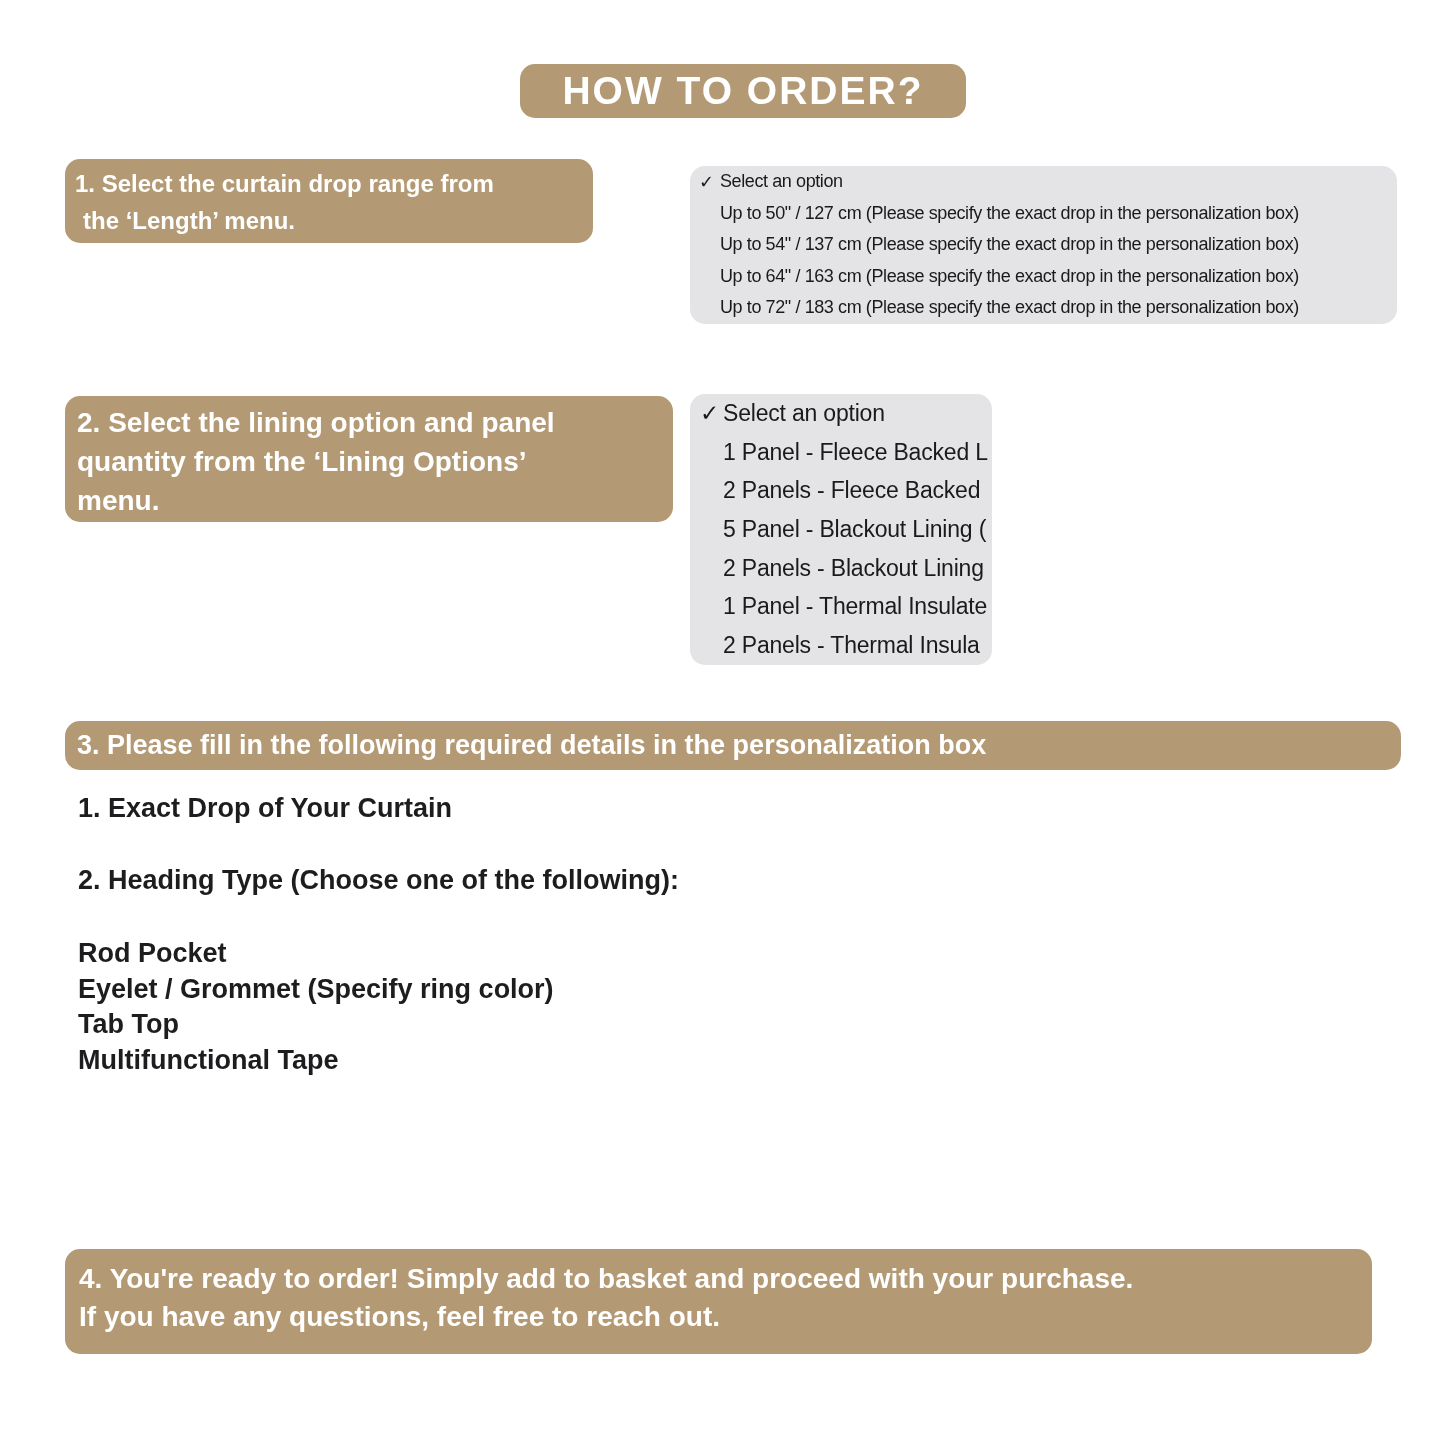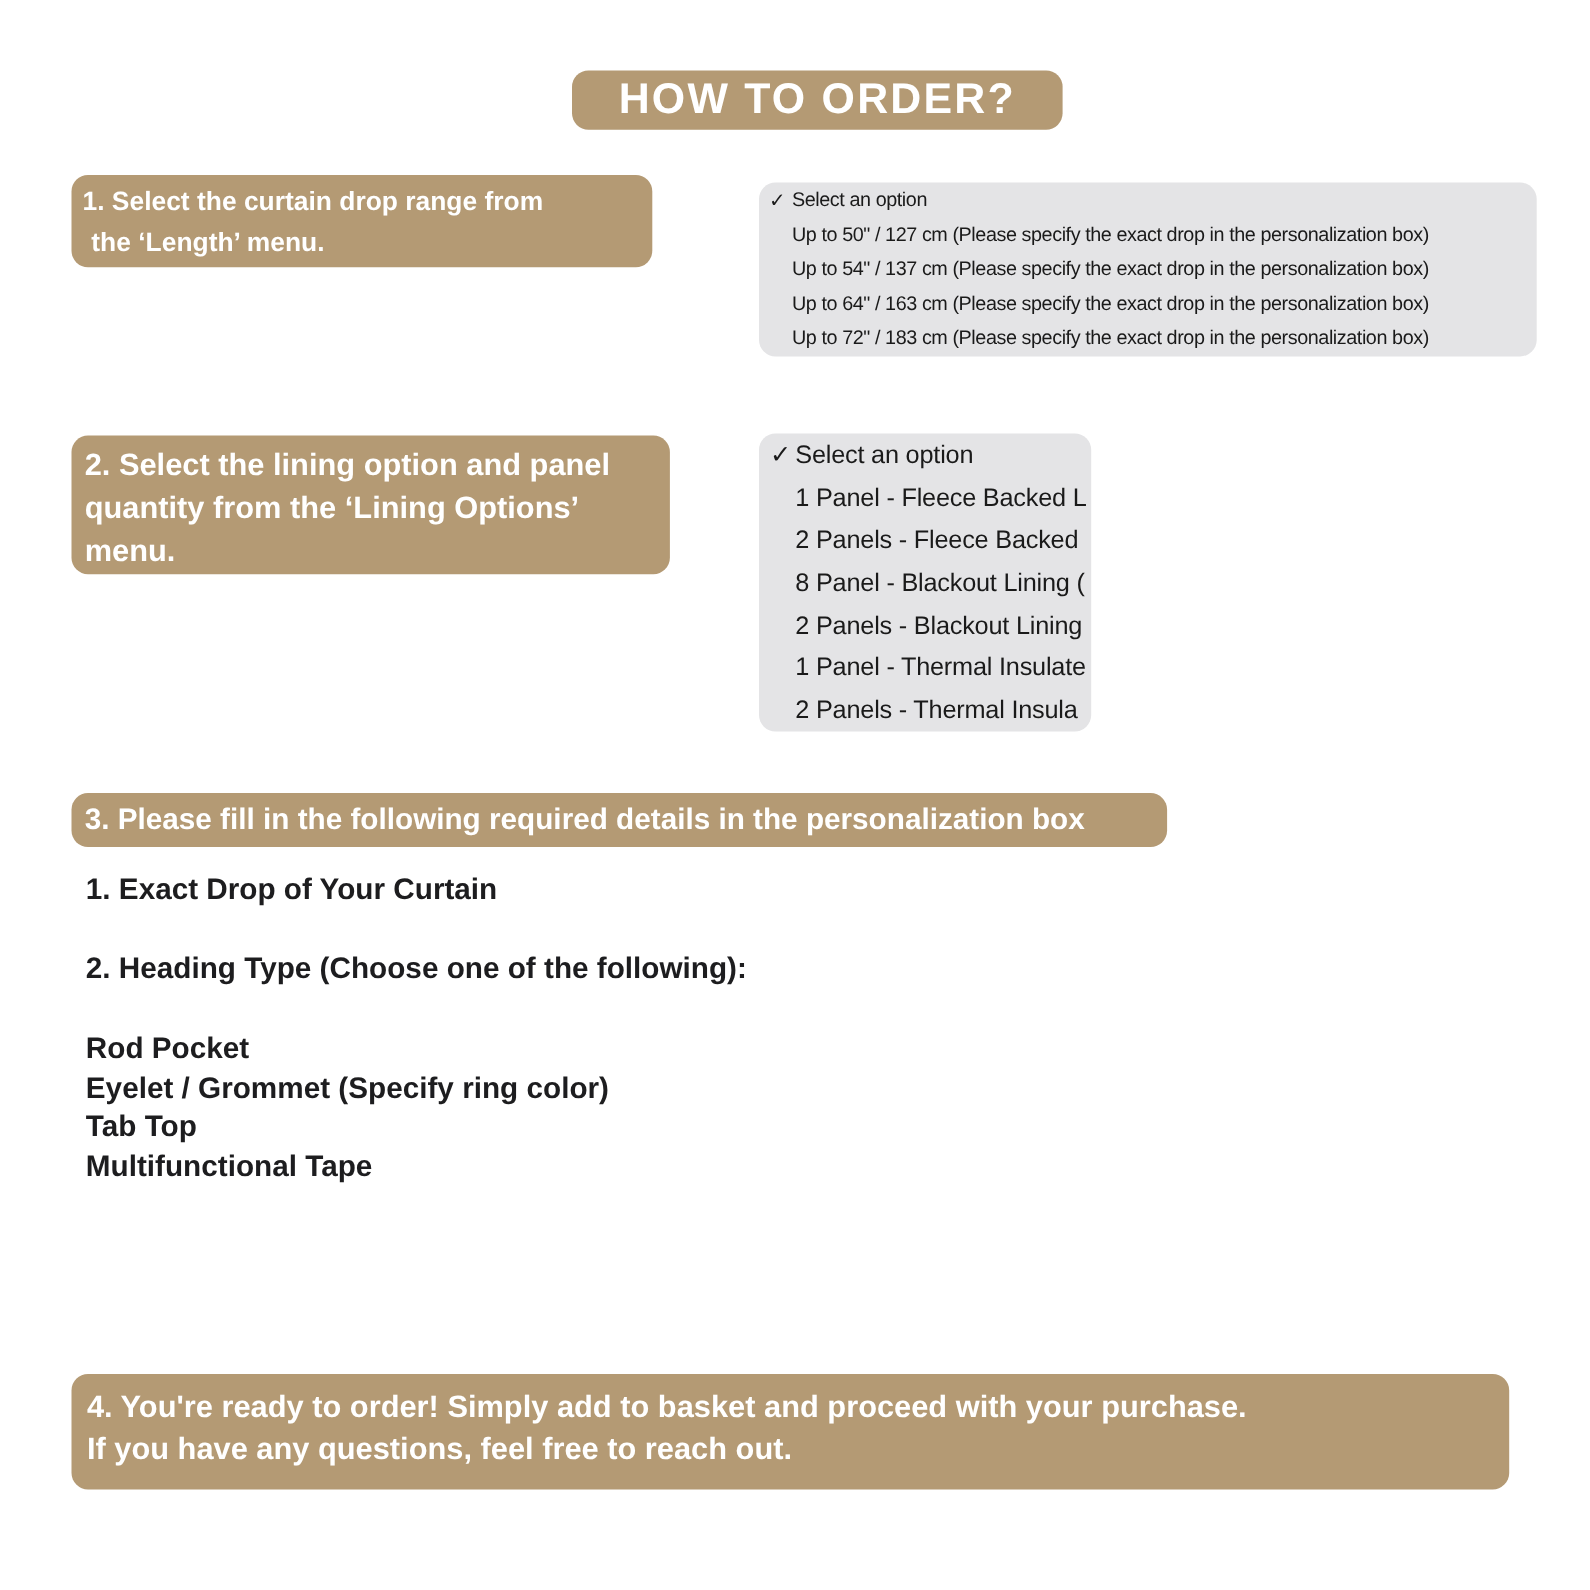--- a/index.html
+++ b/index.html
@@ -19,24 +19,24 @@
 
   .title-banner {
     left:520px; top:64px; width:446px; height:54px;
     display:flex; align-items:center; justify-content:center;
     font-size:39px; letter-spacing:2px; white-space:nowrap;
   }
 
   .step1-banner { left:65px; top:159px; width:528px; height:84px; padding:6px 10px; font-size:24px; line-height:37px; }
   .step1-banner .indent { padding-left:8px; }
 
-  .step2-banner { left:65px; top:396px; width:544px; height:126px; padding:7px 12px; font-size:28px; line-height:39px; }
+  .step2-banner { left:65px; top:396px; width:608px; height:126px; padding:7px 12px; font-size:28px; line-height:39px; }
 
   .step3-banner {
-    left:65px; top:721px; width:996px; height:49px;
+    left:65px; top:721px; width:1336px; height:49px;
     display:flex; align-items:center; padding:0 12px;
     font-size:27px; white-space:nowrap;
   }
 
   .step4-banner { left:65px; top:1249px; width:1307px; height:105px; padding:11px 14px; font-size:28px; line-height:38px; }
 
   
   .menu {
     position:absolute; background:#e4e4e6; color:#1a1a1a; overflow:hidden;
   }
@@ -107,21 +107,21 @@
       <span class="check">✓</span>
       <span>Select an option</span>
     </div>
     <div class="row">
       <span>1 Panel - Fleece Backed L</span>
     </div>
     <div class="row">
       <span>2 Panels - Fleece Backed</span>
     </div>
     <div class="row">
-      <span>8 Panel - Blackout Lining (</span>
+      <span>5 Panel - Blackout Lining (</span>
     </div>
     <div class="row">
       <span>2 Panels - Blackout Lining</span>
     </div>
     <div class="row">
       <span>1 Panel - Thermal Insulate</span>
     </div>
     <div class="row">
       <span>2 Panels - Thermal Insula</span>
     </div>

